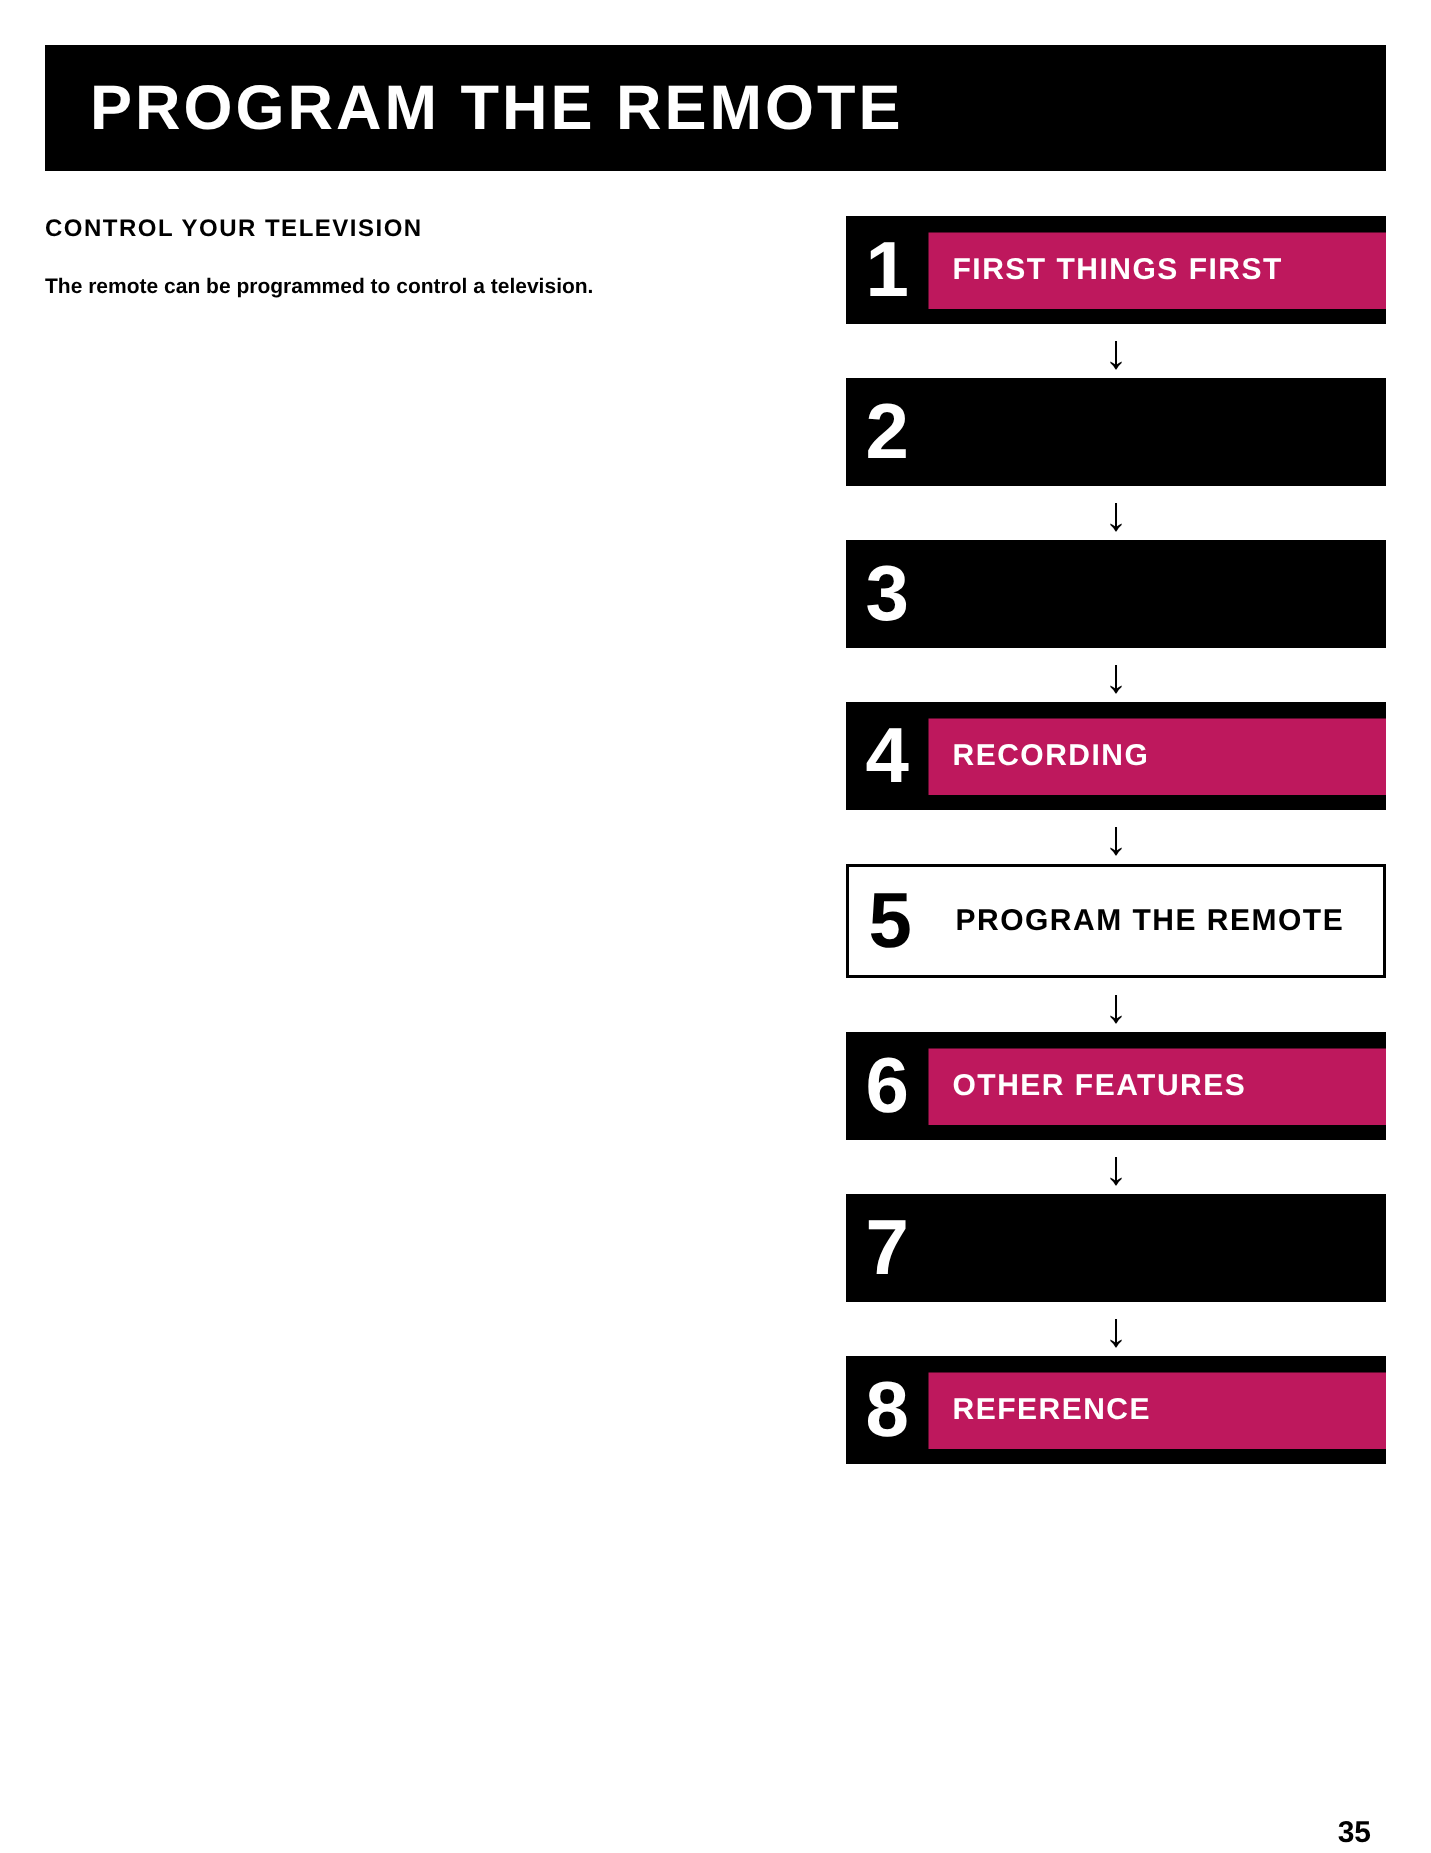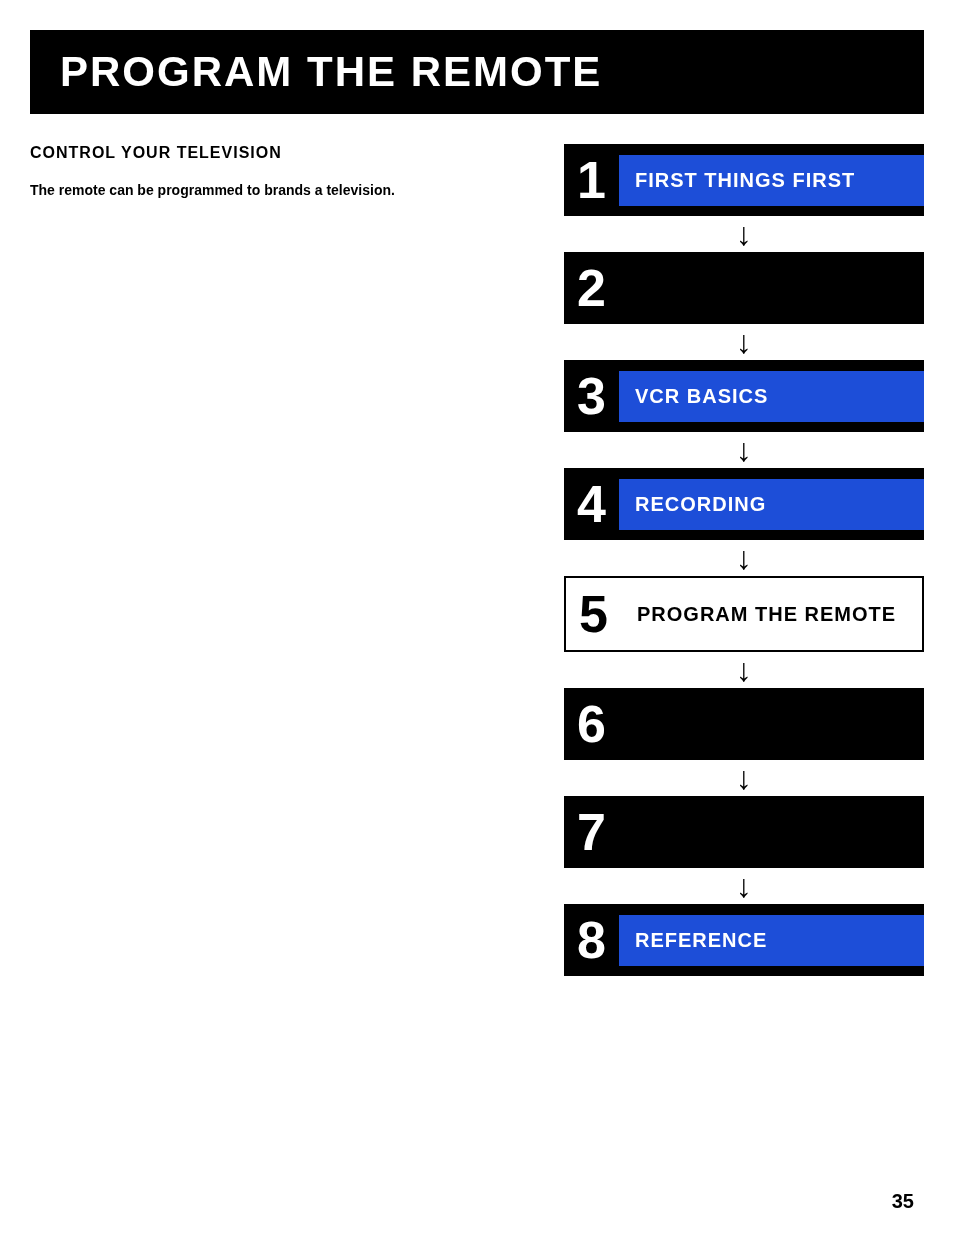--- a/index.html
+++ b/index.html
@@ -107,21 +107,21 @@
     .step-black {
       background: #000000;
     }
     .step-black .step-number {
       color: #ffffff;
       background: #000000;
       padding: 10px 8px;
     }
     .step-black .step-label {
       color: #ffffff;
-      background: #1d4ed8;
+      background: #be185d;
     }
 
     
     .step-white {
       background: #ffffff;
       border: 2px solid #000000;
     }
     .step-white .step-number {
       color: #000000;
       background: #ffffff;
@@ -144,41 +144,41 @@
     .arrow-down {
       font-size: 28px;
       color: #000000;
       font-weight: 900;
       line-height: 1;
     }
 
     
     .page-number {
       position: absolute;
-      bottom: 52px;
+      bottom: 31px;
       right: 40px;
       font-size: 20px;
       font-weight: 700;
       font-family: Arial, Helvetica, sans-serif;
     }
   </style>
 </head>
 <body>
 
 <div class="page-container">
 
   <div class="main-title-banner">
     <h1>PROGRAM THE REMOTE</h1>
   </div>
 
   <div class="content-area">
 
     <div class="left-column">
       <div class="section-heading">CONTROL YOUR TELEVISION</div>
-      <p class="section-text">The remote can be programmed to brands a television.</p>
+      <p class="section-text">The remote can be programmed to control a television.</p>
     </div>
 
     <div class="right-column">
 
       <div class="nav-step step-black">
         <span class="step-number">1</span>
         <span class="step-label">FIRST THINGS FIRST</span>
       </div>
       <div class="arrow-connector">
         <span class="arrow-down" style="font-size: 32px; font-weight: 900;">↓</span>
@@ -186,21 +186,20 @@
 
       <div class="nav-step step-black">
         <span class="step-number">2</span>
       </div>
       <div class="arrow-connector">
         <span class="arrow-down" style="font-size: 32px; font-weight: 900;">↓</span>
       </div>
 
       <div class="nav-step step-black">
         <span class="step-number">3</span>
-        <span class="step-label">VCR BASICS</span>
       </div>
       <div class="arrow-connector">
         <span class="arrow-down" style="font-size: 32px; font-weight: 900;">↓</span>
       </div>
 
       <div class="nav-step step-black">
         <span class="step-number">4</span>
         <span class="step-label">RECORDING</span>
       </div>
       <div class="arrow-connector">
@@ -210,20 +209,21 @@
       <div class="nav-step step-white">
         <span class="step-number">5</span>
         <span class="step-label">PROGRAM THE REMOTE</span>
       </div>
       <div class="arrow-connector">
         <span class="arrow-down" style="font-size: 32px; font-weight: 900;">↓</span>
       </div>
 
       <div class="nav-step step-black">
         <span class="step-number">6</span>
+        <span class="step-label">OTHER FEATURES</span>
       </div>
       <div class="arrow-connector">
         <span class="arrow-down" style="font-size: 32px; font-weight: 900;">↓</span>
       </div>
 
       <div class="nav-step step-black">
         <span class="step-number">7</span>
       </div>
       <div class="arrow-connector">
         <span class="arrow-down" style="font-size: 32px; font-weight: 900;">↓</span>

